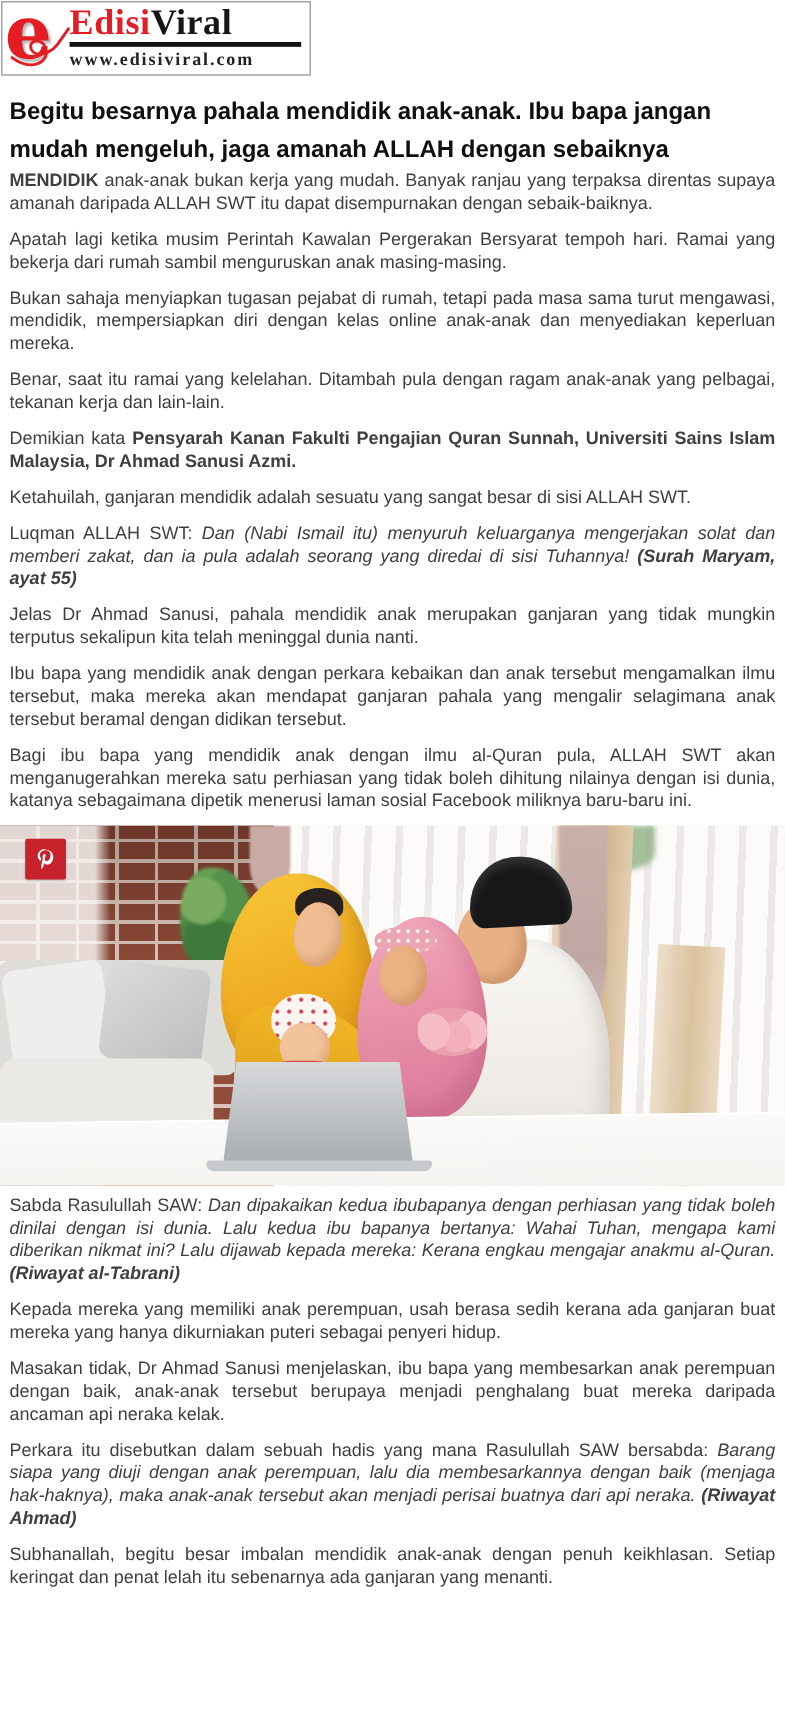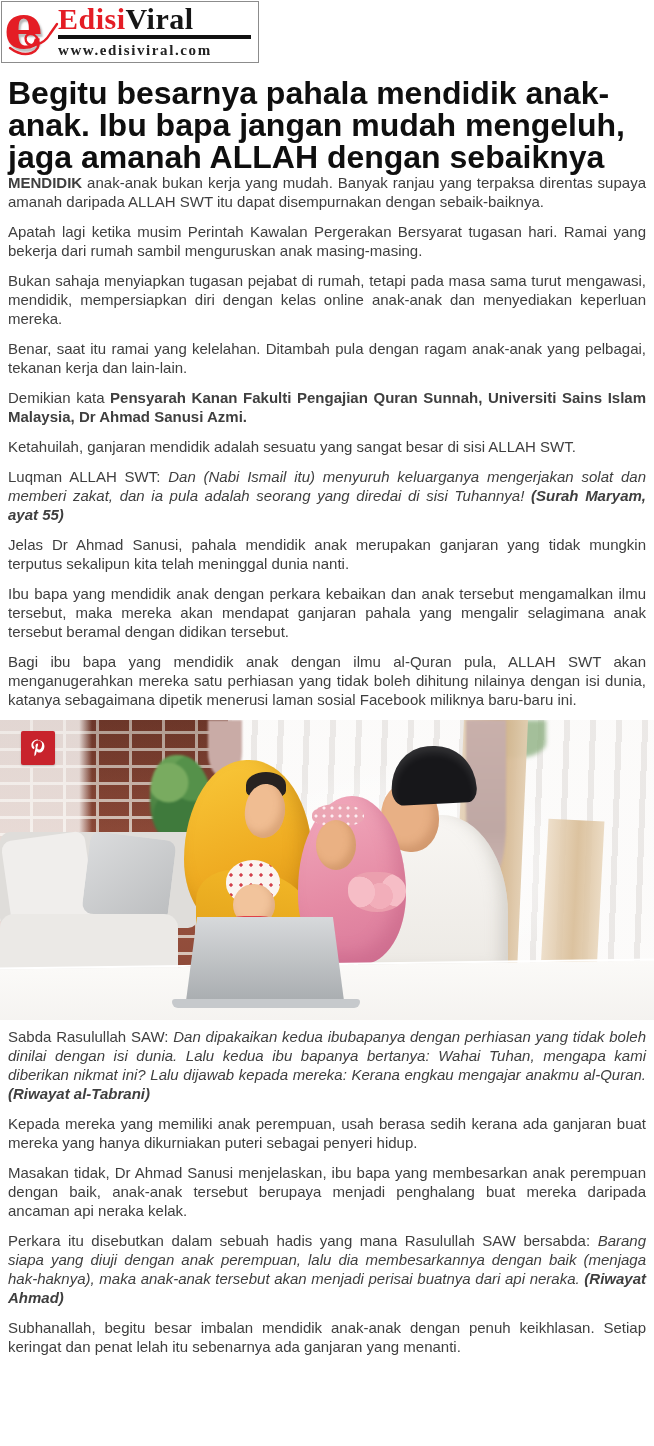--- a/index.html
+++ b/index.html
@@ -18,21 +18,21 @@
   .brand-line{font-family:"Liberation Serif",serif;font-weight:700;font-size:30px;line-height:30px;
     letter-spacing:.5px;white-space:nowrap;}
   .brand-red{color:#e41d25;text-align:center;}
   .brand-black{color:#161616;}
   .brand-rule{height:4px;background:#111;margin:1px 0 3px 0;width:193px;}
   .brand-url{font-family:"Liberation Serif",serif;font-weight:700;font-size:15px;letter-spacing:1.6px;
     color:#222;}
 
   
   .content{padding:0 8px;}
-  h1{margin:14px 0 0 0;font-size:32px;line-height:32px;font-weight:700;color:#0f0f0f;}
+  h1{margin:14px 0 0 0;font-size:20px;line-height:32px;font-weight:700;color:#0f0f0f;}
   .date{margin:21px 0 13px 0;font-size:13px;font-weight:700;color:#1d1d1d;}
   .body-text p{margin:0 0 11px 0;font-size:15px;line-height:19px;text-align:justify;}
   .seg-b{font-weight:700;}
   .seg-i{font-style:italic;}
   .seg-bi{font-weight:700;font-style:italic;}
   #body-bottom p:first-child{margin-top:7px;}
 
   
   .photo{position:relative;width:654px;height:300px;margin:1px 0 0 0;overflow:hidden;background:#f6f4f2;}
   .photo *{position:absolute;}
@@ -144,21 +144,21 @@
         <span class="brand-rule" style="display:block"></span>
         <span class="brand-url" style="display:block">www.edisiviral.com</span>
       </span>
     </a>
   </header>
 
   <div class="content">
     <h1>Begitu besarnya pahala mendidik anak-anak. Ibu bapa jangan mudah mengeluh, jaga amanah ALLAH dengan sebaiknya</h1>
     <div class="body-text" id="body-top">
         <p><span class="seg-b">MENDIDIK</span><span class="seg-r"> anak-anak bukan kerja yang mudah. Banyak ranjau yang terpaksa direntas supaya amanah daripada ALLAH SWT itu dapat disempurnakan dengan sebaik-baiknya.</span></p>
-        <p><span class="seg-r">Apatah lagi ketika musim Perintah Kawalan Pergerakan Bersyarat tugasan hari. Ramai yang bekerja dari rumah sambil menguruskan anak masing-masing.</span></p>
+        <p><span class="seg-r">Apatah lagi ketika musim Perintah Kawalan Pergerakan Bersyarat tempoh hari. Ramai yang bekerja dari rumah sambil menguruskan anak masing-masing.</span></p>
         <p><span class="seg-r">Bukan sahaja menyiapkan tugasan pejabat di rumah, tetapi pada masa sama turut mengawasi, mendidik, mempersiapkan diri dengan kelas online anak-anak dan menyediakan keperluan mereka.</span></p>
         <p><span class="seg-r">Benar, saat itu ramai yang kelelahan. Ditambah pula dengan ragam anak-anak yang pelbagai, tekanan kerja dan lain-lain.</span></p>
         <p><span class="seg-r">Demikian kata </span><span class="seg-b">Pensyarah Kanan Fakulti Pengajian Quran Sunnah, Universiti Sains Islam Malaysia, Dr Ahmad Sanusi Azmi.</span></p>
         <p><span class="seg-r">Ketahuilah, ganjaran mendidik adalah sesuatu yang sangat besar di sisi ALLAH SWT.</span></p>
         <p><span class="seg-r">Luqman ALLAH SWT: </span><span class="seg-i">Dan (Nabi Ismail itu) menyuruh keluarganya mengerjakan solat dan memberi zakat, dan ia pula adalah seorang yang diredai di sisi Tuhannya! </span><span class="seg-bi">(Surah Maryam, ayat 55)</span></p>
         <p><span class="seg-r">Jelas Dr Ahmad Sanusi, pahala mendidik anak merupakan ganjaran yang tidak mungkin terputus sekalipun kita telah meninggal dunia nanti.</span></p>
         <p><span class="seg-r">Ibu bapa yang mendidik anak dengan perkara kebaikan dan anak tersebut mengamalkan ilmu tersebut, maka mereka akan mendapat ganjaran pahala yang mengalir selagimana anak tersebut beramal dengan didikan tersebut.</span></p>
         <p><span class="seg-r">Bagi ibu bapa yang mendidik anak dengan ilmu al-Quran pula, ALLAH SWT akan menganugerahkan mereka satu perhiasan yang tidak boleh dihitung nilainya dengan isi dunia, katanya sebagaimana dipetik menerusi laman sosial Facebook miliknya baru-baru ini.</span></p>
       </div>
   </div>

